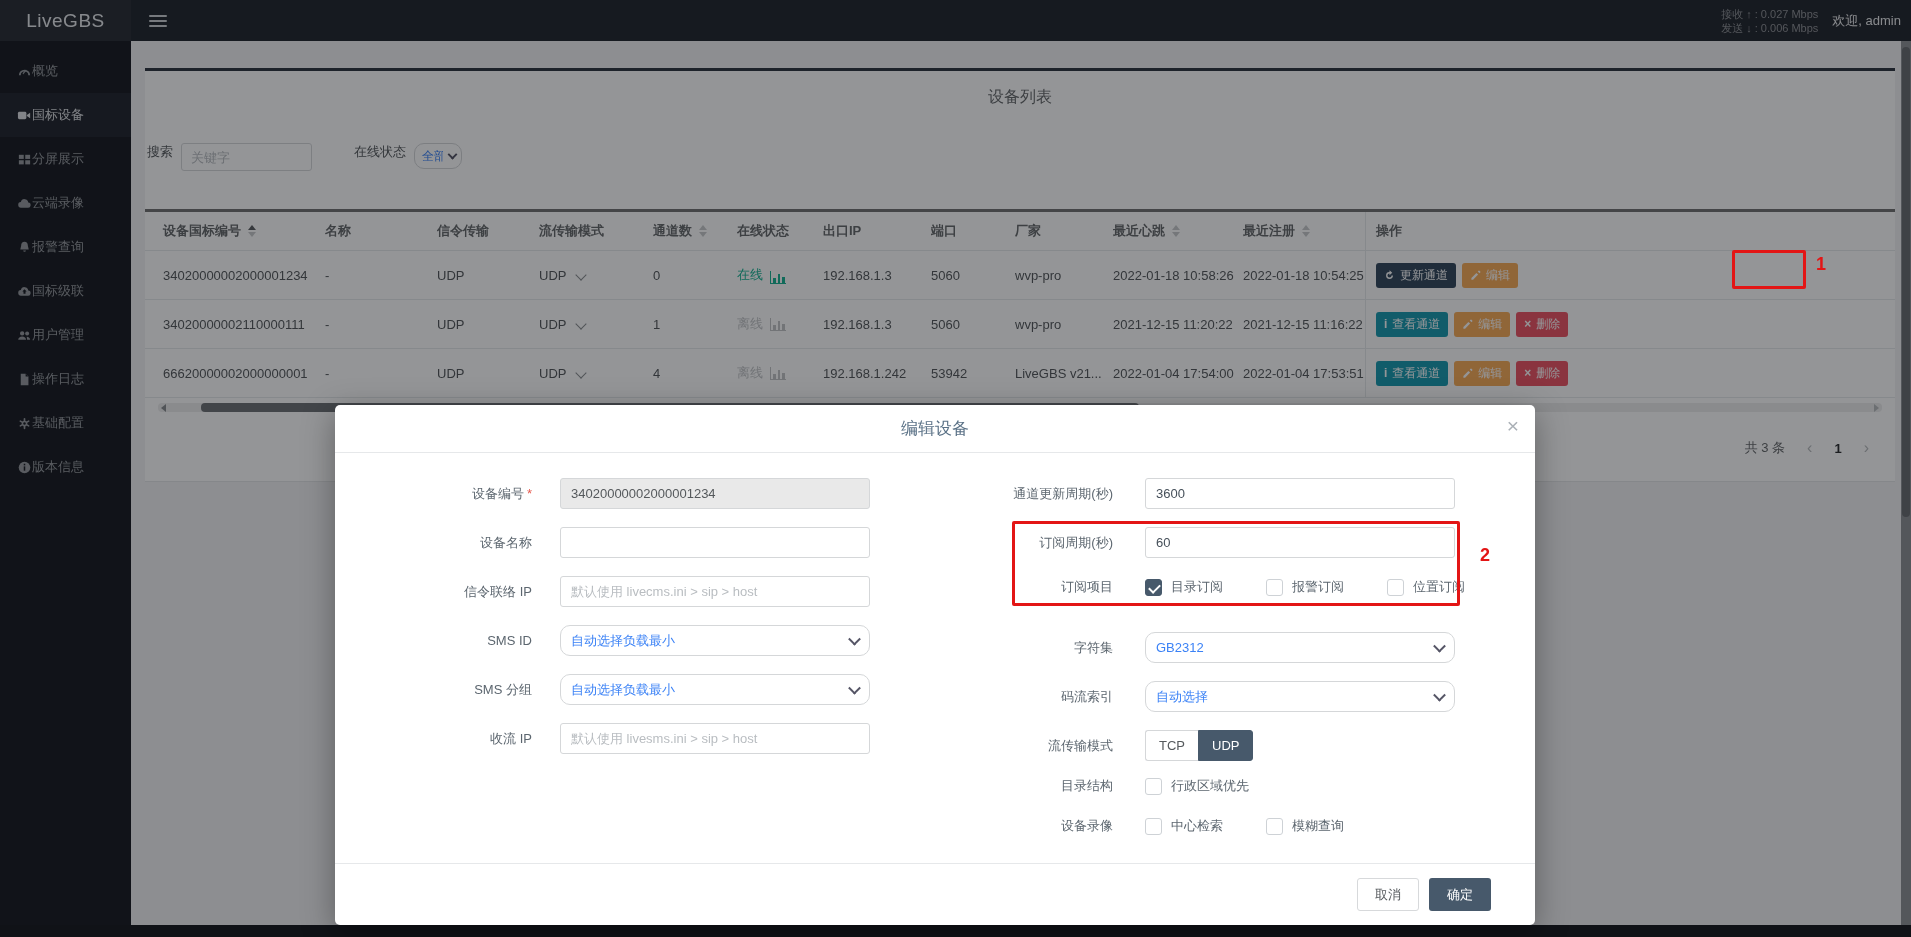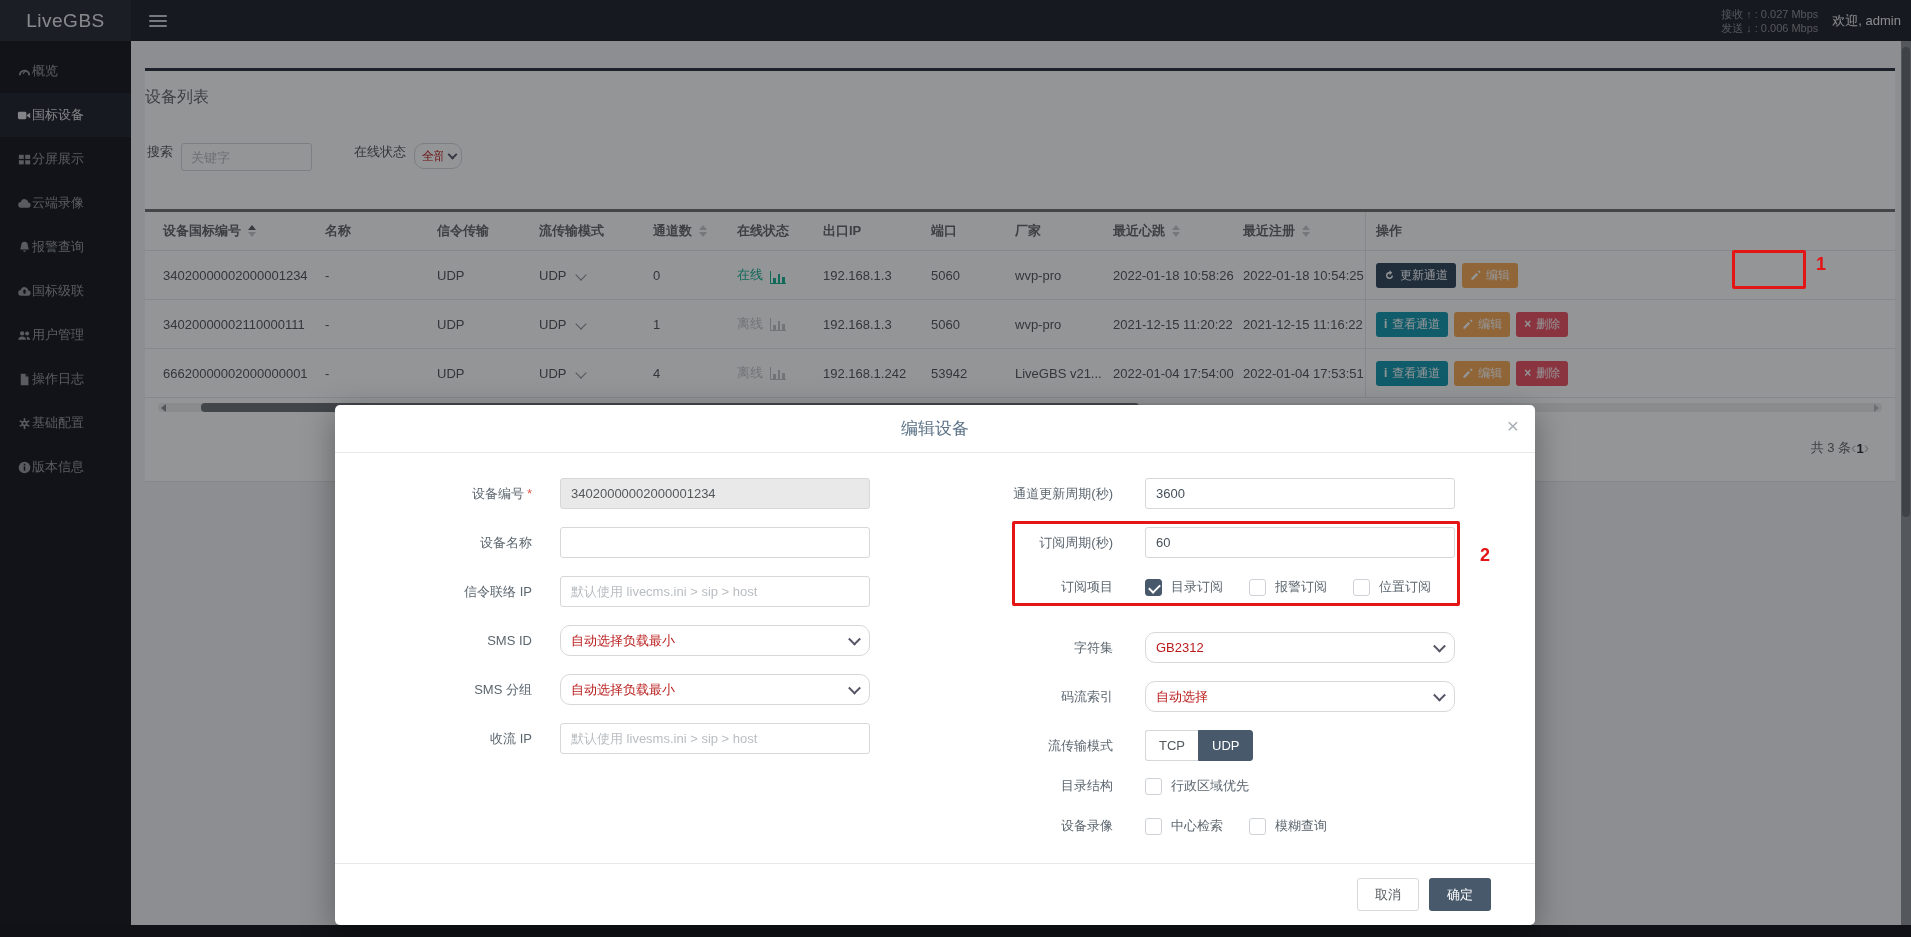--- a/index.html
+++ b/index.html
@@ -22,30 +22,30 @@
   .burger i{height:2px;background:#cdd0d4;border-radius:1px}
   .tb-right{margin-left:auto;display:flex;align-items:center;gap:14px;padding-right:10px}
   .traffic{font-size:11px;color:#8e9196;line-height:14px}
   .welcome{color:#e8eaec;font-size:13px;cursor:pointer}
 
   
   .content{position:absolute;left:131px;top:41px;width:1780px;height:884px;background:#f3f3f4;z-index:1}
   .footer-strip{position:absolute;left:0;bottom:0;width:1911px;height:12px;background:#171a1f;z-index:3}
 
   .panel{position:absolute;left:14px;top:27px;width:1750px;height:414px;background:#fff;border-top:3px solid #2e3540;border-bottom:1px solid #e4e6e8}
-  .p-title{margin-top:16px;font-size:16px;color:#676a6c}
+  .p-title{margin-top:16px;text-align:center;font-size:16px;color:#676a6c}
   .search-row{position:absolute;left:2px;top:72px;display:flex;align-items:flex-start}
   .search-row .lab{color:#55595c;margin-right:8px}
   .inp{height:28px;border:1px solid #d7d9db;border-radius:3px;background:#fff;padding:0 9px;font-size:13px;color:#46505a;font-family:inherit}
   .inp::placeholder{color:#b9bdc1}
   .search-input{width:131px}
   .gap{width:42px}
 
   .select{position:relative;display:inline-block}
-  .select select{appearance:none;-webkit-appearance:none;width:100%;height:31px;border:1px solid #d5d7d9;border-radius:10px;background:#fff;padding:0 26px 0 10px;font-size:13px;color:#b91c1c;font-family:inherit}
+  .select select{appearance:none;-webkit-appearance:none;width:100%;height:31px;border:1px solid #d5d7d9;border-radius:10px;background:#fff;padding:0 26px 0 10px;font-size:13px;color:#3b82f6;font-family:inherit}
   .select::after{content:"";position:absolute;right:11px;top:50%;width:7px;height:7px;border-right:2px solid #556;border-bottom:2px solid #556;transform:translateY(-70%) rotate(45deg);pointer-events:none}
   .select.small{width:48px}
   .select.small select{height:26px;padding:0 18px 0 7px;font-size:12px}
   .select.small::after{right:6px;width:5px;height:5px}
 
   
   .tbl{position:absolute;left:0;top:138px;width:1750px}
   .tr{display:flex;align-items:center;border-bottom:1px solid #e7eaec}
   .tr.hd{height:42px;font-weight:bold;color:#676a6c;border-top:3px solid #737373}
   .tr.rw{height:49px;color:#55595c}
@@ -71,21 +71,21 @@
   .btn-edit{background:var(--orange)}
   .btn-del{background:var(--red)}
   .bic{font-weight:bold;font-style:normal}
 
   .hscroll{position:absolute;left:13px;top:332px;width:1724px;height:9px;background:#ededee;border-radius:4px;display:flex;align-items:center}
   .hs-arrow{width:0;height:0;border-top:4px solid transparent;border-bottom:4px solid transparent;margin:0 3px}
   .hs-left{border-right:5px solid #8a8d90}
   .hs-right{border-left:5px solid #b9bcbe;margin-left:auto}
   .hs-thumb{margin-left:32px;width:938px;height:9px;background:#6f7276;border-radius:4px}
 
-  .pager{position:absolute;right:26px;top:368px;display:flex;align-items:center;color:#676a6c;font-size:13px}
+  .pager{position:absolute;right:26px;top:368px;display:flex;align-items:center;gap:22px;color:#676a6c;font-size:13px}
   .pg-arrow{color:#b9bcbe;font-size:16px;cursor:pointer}
   .pg-num{font-weight:bold;color:#2d2f31;cursor:pointer}
 
   .vscroll{position:absolute;right:0;top:41px;width:10px;height:896px;background:#8f9296;z-index:2}
   .vs-thumb{position:absolute;left:1px;top:6px;width:8px;height:470px;background:#6a6d71;border-radius:4px}
 
   
   .backdrop{position:absolute;inset:0;background:rgba(8,10,13,.43);z-index:50}
   .modal{position:absolute;left:335px;top:405px;width:1200px;height:520px;background:#fff;border-radius:5px;z-index:100;box-shadow:0 8px 32px rgba(0,0,0,.35)}
   .mhead{height:48px;border-bottom:1px solid #e6e8ea;position:relative}
@@ -95,21 +95,21 @@
   .frow.chk{height:22px}
   .fcol-l{position:absolute;left:0;top:73px;width:550px}
   .fcol-l .flab{width:197px;text-align:right;margin-right:28px;color:#5c666f;flex:0 0 197px}
   .fcol-r{position:absolute;left:585px;top:73px;width:585px}
   .fcol-r .flab{width:193px;text-align:right;margin-right:32px;color:#5c666f;flex:0 0 193px}
   .fin{width:310px;height:31px;border:1px solid #d5d7d9;border-radius:3px;padding:0 10px;font-size:13px;color:#46505a;font-family:inherit;background:#fff}
   .fin::placeholder{color:#b9bdc1}
   .fin:disabled{background:#e9e9e9;color:#55595c}
   .req{color:#e6594e;margin-left:3px}
   .fsel{width:310px}
-  .cgroup{display:flex;align-items:center;gap:26px}
+  .cgroup{display:flex;align-items:center;gap:43px}
   .citem{display:flex;align-items:center;gap:9px;color:#5c666f;cursor:pointer}
   .cb{width:17px;height:17px;border:1px solid #ced2d6;border-radius:3px;background:#fff;display:inline-block;position:relative;flex:0 0 17px}
   .cb.checked{background:var(--slate);border-color:var(--slate)}
   .cb.checked::after{content:"";position:absolute;left:5px;top:2px;width:5px;height:9px;border-right:2px solid #fff;border-bottom:2px solid #fff;transform:rotate(45deg)}
   .tg{display:inline-flex}
   .tg .t{height:31px;min-width:49px;padding:0 13px;display:inline-flex;align-items:center;justify-content:center;font-size:13px;border:1px solid #d5d7d9;background:#fff;color:#55595c;cursor:pointer}
   .tg .t.off{border-radius:3px 0 0 3px;border-right:none}
   .tg .t.on{background:var(--slate);border:1px solid var(--slate);color:#fff;border-radius:0 3px 3px 0}
   .mb-lg{margin-bottom:34px}.mb-md{margin-bottom:14px}.mb-sm{margin-bottom:20px}
   .mfooter{position:absolute;left:0;right:0;bottom:0;height:62px;border-top:1px solid #e6e8ea;display:flex;align-items:center;justify-content:flex-end;padding-right:44px;gap:10px}

